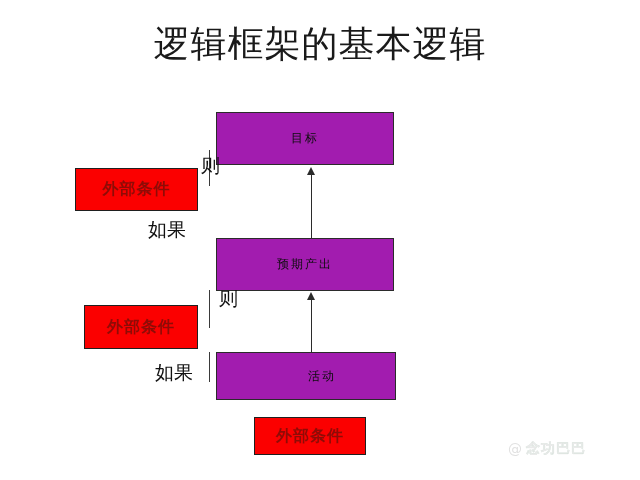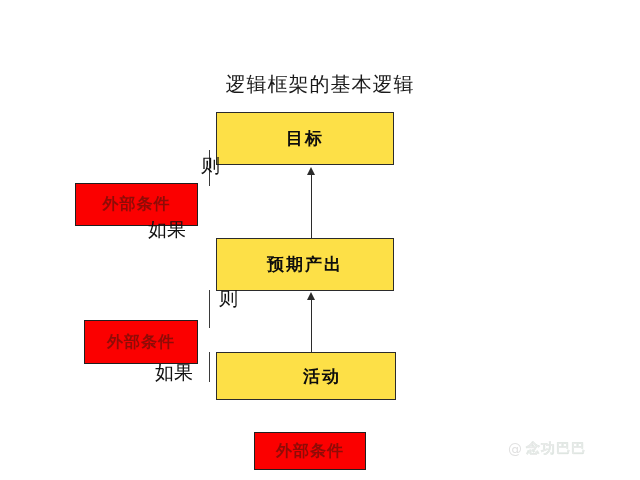--- a/index.html
+++ b/index.html
@@ -17,41 +17,40 @@
   }
 
   
   .title {
     position: absolute;
     left: 0;
     top: 24px;
     width: 640px;
     text-align: center;
     font-family: "Liberation Serif", "DejaVu Serif", serif;
-    font-size: 20px;
+    font-size: 36px;
     line-height: 40px;
     font-weight: 400;
     color: #1a1a1a;
     letter-spacing: 1px;
     white-space: nowrap;
-    margin-top: 40px;
   }
 
   
   .node {
     position: absolute;
     box-sizing: border-box;
-    background: #fde047;
+    background: #a21caf;
     border: 1px solid #2b2b2b;
     display: flex;
     align-items: center;
     justify-content: center;
     font-family: "Liberation Sans", "DejaVu Sans", sans-serif;
-    font-size: 17px;
-    font-weight: 700;
+    font-size: 12px;
+    font-weight: 400;
     color: #0d0d0d;
     letter-spacing: 2px;
     white-space: nowrap;
   }
   .node-goal    { left: 216px; top: 112px; width: 178px; height: 53px; }
   .node-output  { left: 216px; top: 238px; width: 178px; height: 53px; }
   .node-activity{ left: 216px; top: 352px; width: 180px; height: 48px; padding-left: 32px; }
 
   
   .cond {
@@ -61,21 +60,20 @@
     border: 1px solid #1f1f1f;
     display: flex;
     align-items: center;
     justify-content: center;
     font-family: "Liberation Serif", "DejaVu Serif", serif;
     font-size: 16px;
     font-weight: 700;
     color: #8f0b06;
     letter-spacing: 1px;
     white-space: nowrap;
-    margin-top: 15px;
   }
   .cond-1 { left: 75px;  top: 168px; width: 123px; height: 43px; }
   .cond-2 { left: 84px;  top: 305px; width: 114px; height: 44px; }
   .cond-3 { left: 254px; top: 417px; width: 112px; height: 38px; }
 
   
   .arrow-line {
     position: absolute;
     width: 1px;
     background: #2b2b2b;

